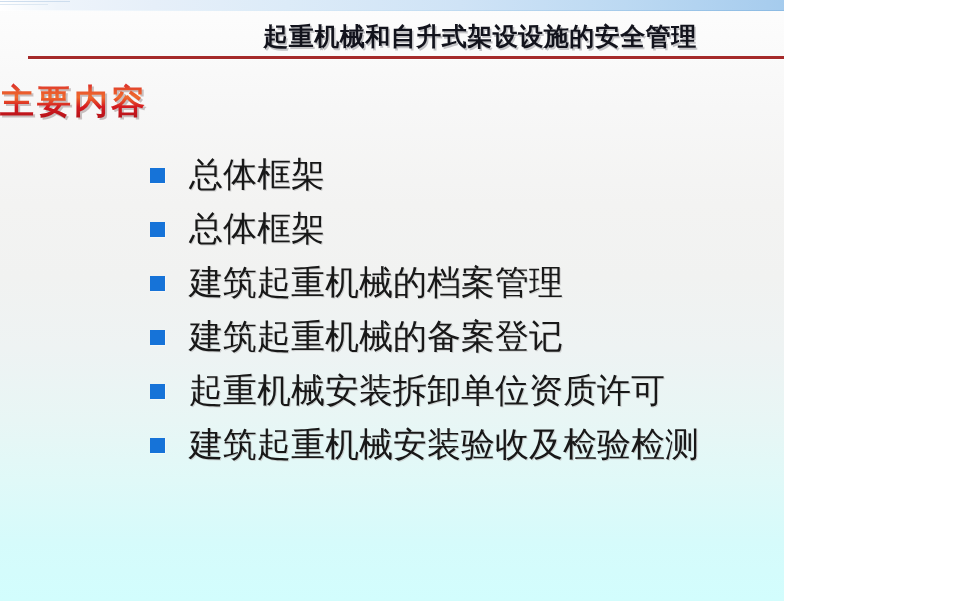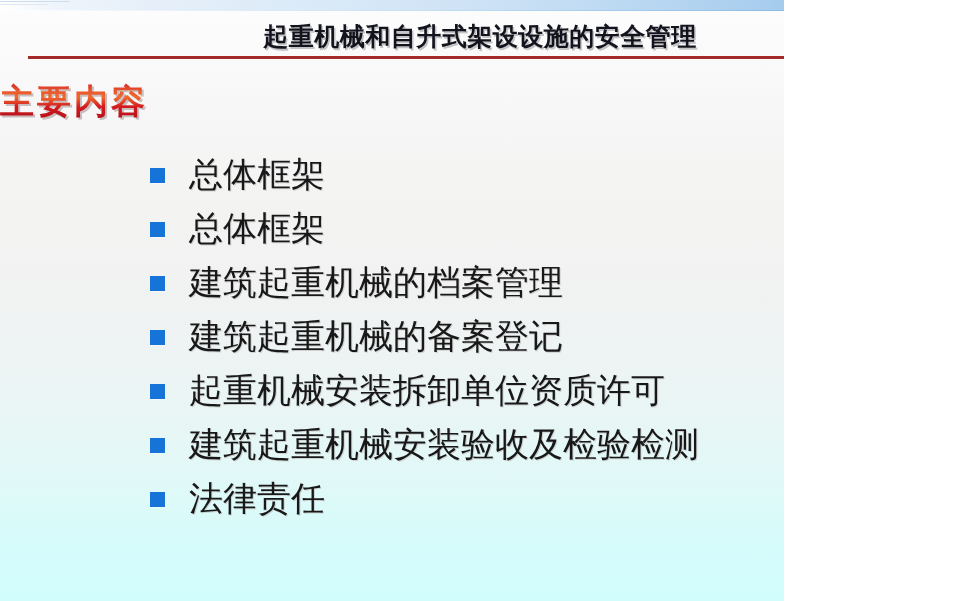--- a/index.html
+++ b/index.html
@@ -226,24 +226,20 @@
     <div class="bullet-item">
       <span class="bullet-marker"></span>
       <span class="bullet-label">起重机械安装拆卸单位资质许可</span>
     </div>
 
     <div class="bullet-item">
       <span class="bullet-marker"></span>
       <span class="bullet-label">建筑起重机械安装验收及检验检测</span>
     </div>
 
-    <div class="bullet-item">
-      <span class="bullet-marker"></span>
-      <span class="bullet-label">法律责任</span>
-    </div>
 
   </div>
 
   <div class="watermark">
     <span class="wechat-icon">
       <svg width="46" height="34" viewBox="0 0 46 34" xmlns="http://www.w3.org/2000/svg">
         <g fill="none" stroke="#eaf7f8" stroke-width="1.6">
           <path d="M16.5 3.2C9.4 3.2 3.6 7.9 3.6 13.6c0 3.2 1.8 6.1 4.7 8l-1.4 4.2 4.9-2.5c1.5.4 3.1.7 4.7.7 7.1 0 12.9-4.7 12.9-10.4S23.6 3.2 16.5 3.2z" fill="#f4fbfc"></path>
           <path d="M30.9 12.6c-6.3 0-11.4 4.2-11.4 9.3 0 5.1 5.1 9.3 11.4 9.3 1.4 0 2.7-.2 4-.6l4.3 2.2-1.2-3.7c2.6-1.7 4.3-4.3 4.3-7.2 0-5.1-5.1-9.3-11.4-9.3z" fill="#fbfeff"></path>
         </g>

